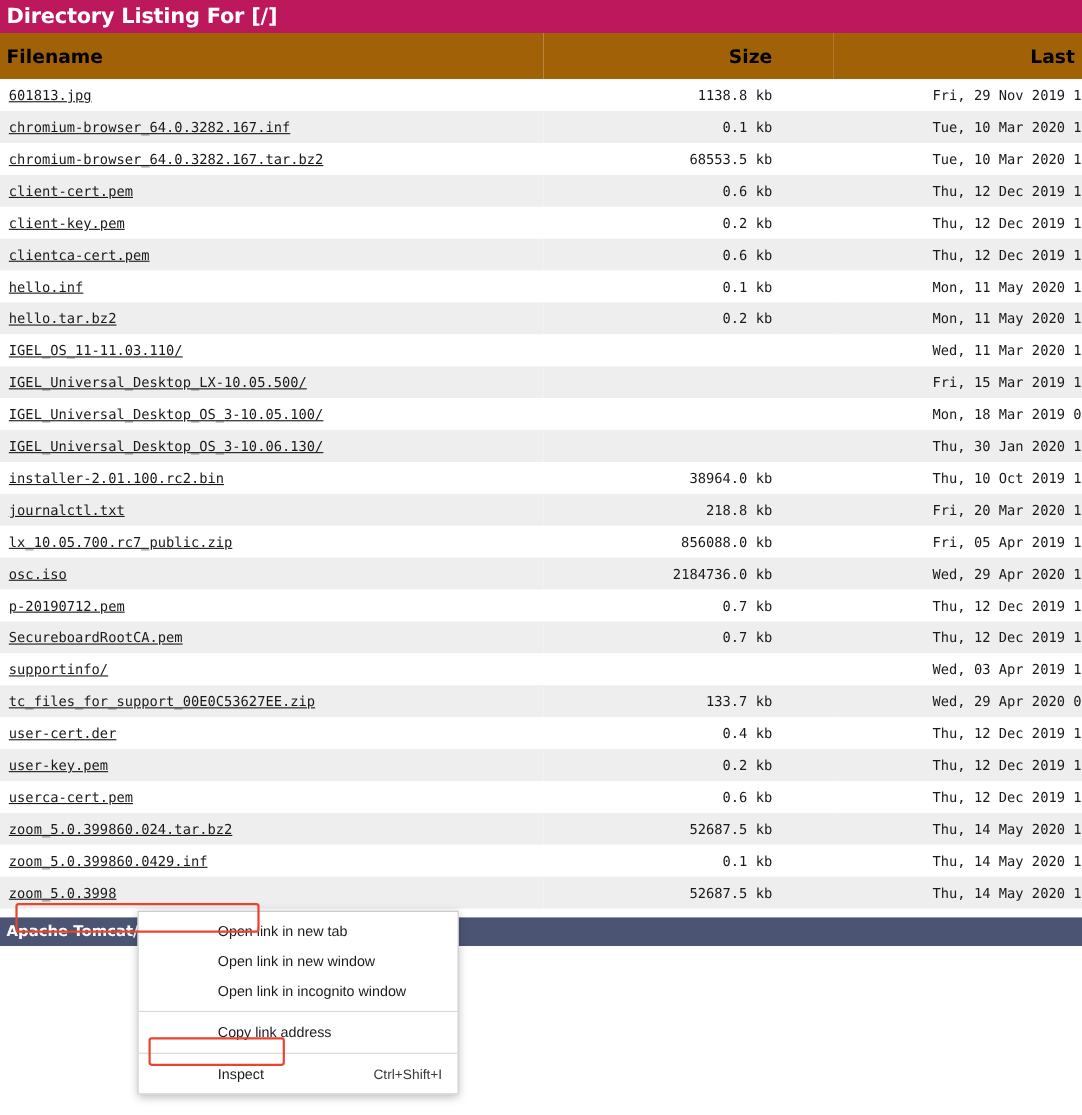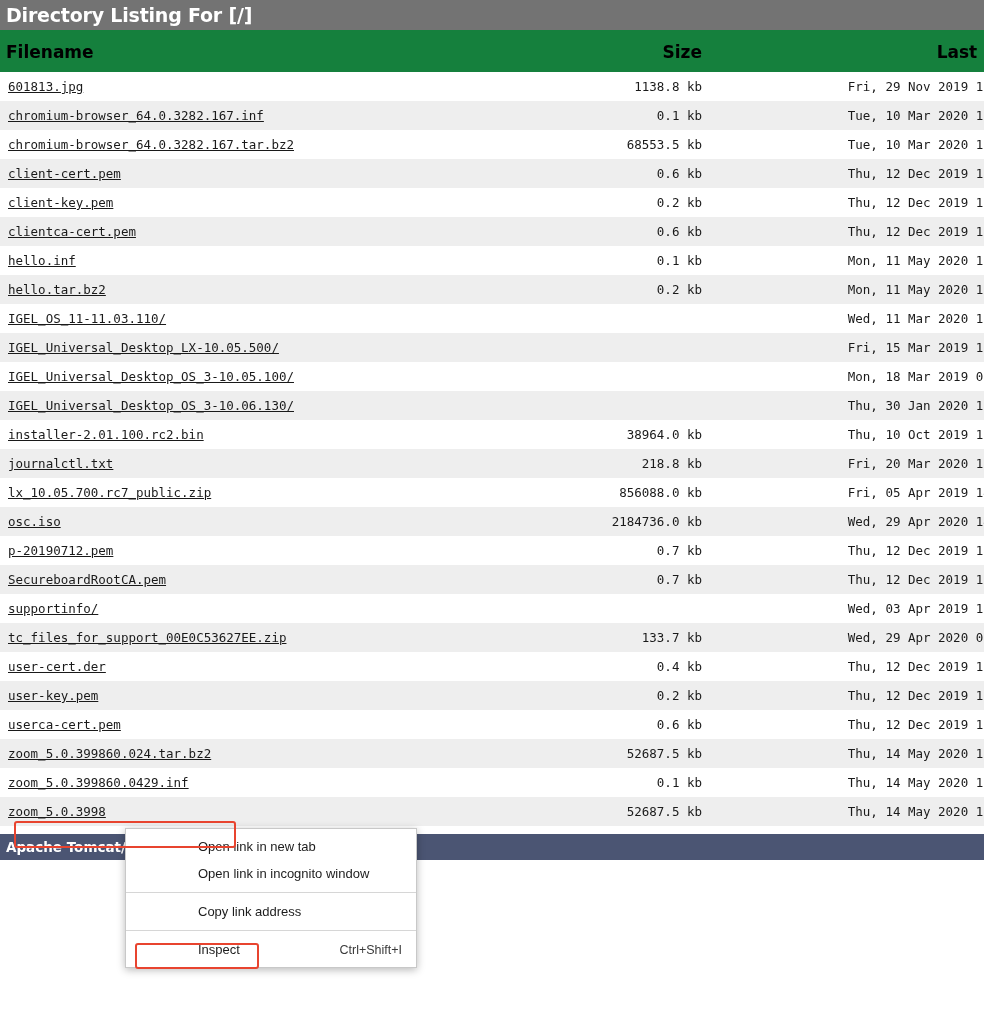--- a/index.html
+++ b/index.html
@@ -14,21 +14,21 @@
     font-family: "Liberation Sans", sans-serif;
     overflow: hidden;
   }
   .page {
     position: relative;
     width: 984px;
     height: 1014px;
   }
   
   .header-bar {
-    background: #737373;
+    background: #be185d;
     color: #ffffff;
     height: 30px;
     display: flex;
     align-items: center;
     padding: 0 6px;
     box-sizing: border-box;
   }
   .header-title {
     font-family: "DejaVu Sans", sans-serif;
     font-weight: bold;
@@ -41,21 +41,21 @@
     width: 100%;
     border-collapse: collapse;
     table-layout: fixed;
   }
   .listing th {
     font-family: "DejaVu Sans", sans-serif;
     font-size: 17px;
     font-weight: bold;
     color: #000000;
     padding: 12px 8px 10px 8px;
-    background: #15803d;
+    background: #a16207;
   }
   .listing th.col-name { text-align: left; width: 480px; padding-left: 6px;}
   .listing th.col-size { text-align: right; width: 200px; padding-right: 56px;}
   .listing th.col-date { text-align: right; width: 300px; padding-right: 8px;}
   .listing td {
     font-family: "DejaVu Sans Mono", monospace;
     font-size: 12.5px;
     color: #1a1a1a;
     padding: 7px 8px;
     vertical-align: middle;
@@ -285,20 +285,23 @@
 
   <div class="footer-bar">
     <span class="footer-title">Apache Tomcat/8</span>
   </div>
 
   <div class="context-menu" id="context-menu">
       <div class="cm-item">
         <span>Open link in new tab</span>
       </div>
       <div class="cm-item">
+        <span>Open link in new window</span>
+      </div>
+      <div class="cm-item">
         <span>Open link in incognito window</span>
       </div>
       <div class="cm-sep"></div>
       <div class="cm-item">
         <span>Copy link address</span>
       </div>
       <div class="cm-sep"></div>
       <div class="cm-item">
         <span>Inspect</span>
         <span class="shortcut">Ctrl+Shift+I</span>

